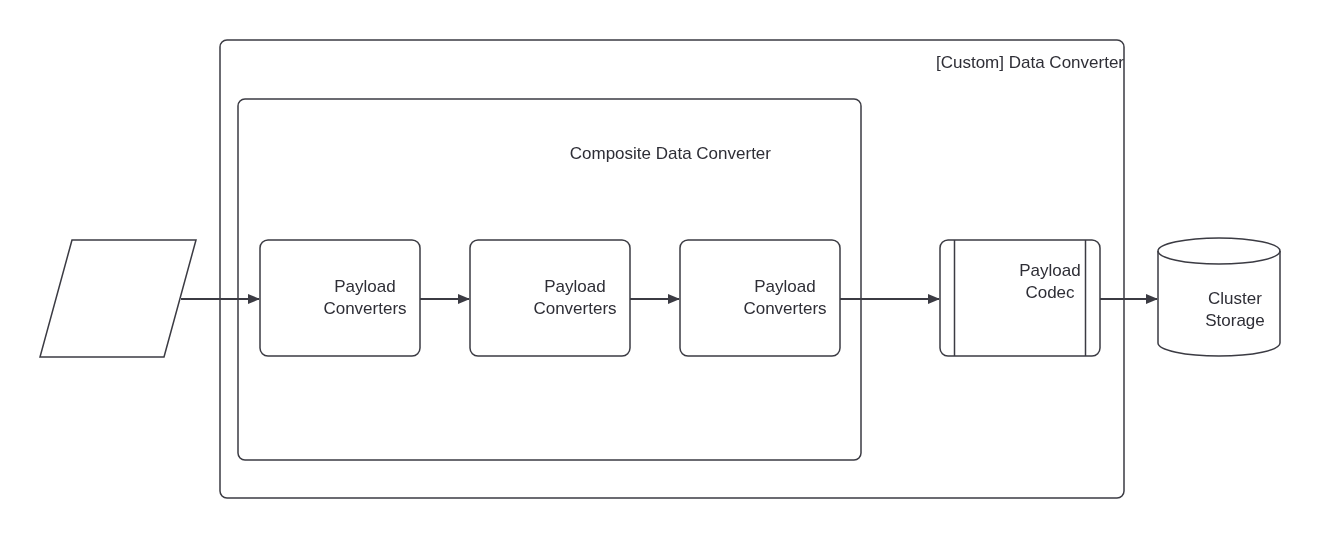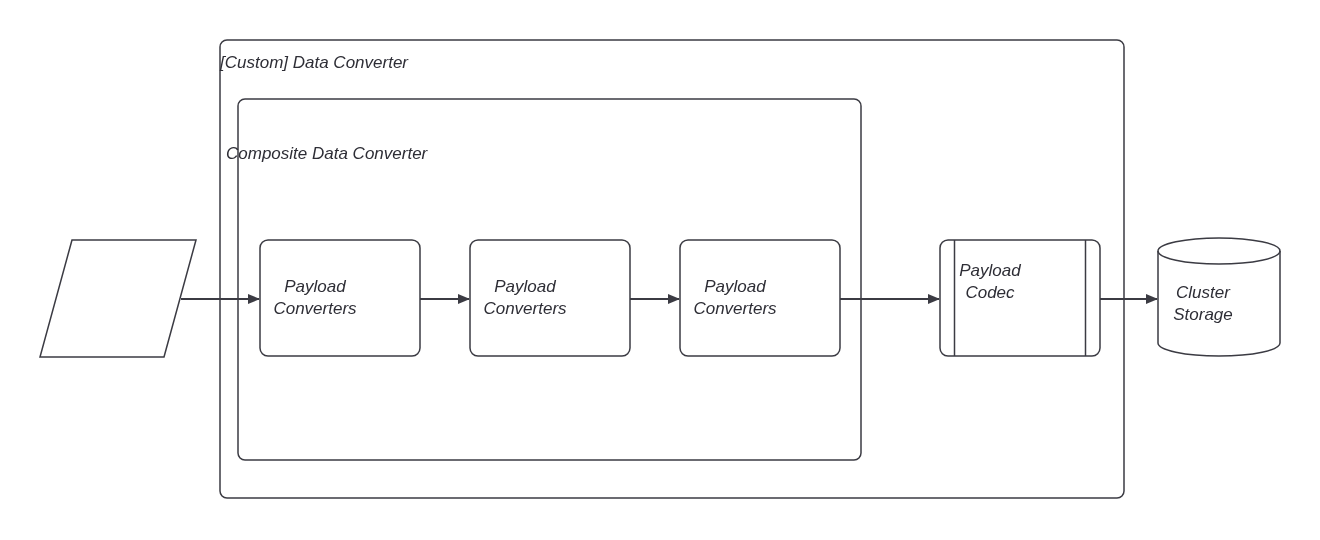--- a/index.html
+++ b/index.html
@@ -22,25 +22,24 @@
   .edge {
     fill: none;
     stroke: var(--stroke, #3b3b43);
     stroke-width: 1.8;
   }
   #arrowhead path { fill: var(--stroke, #3b3b43); stroke: none; }
   .label {
     position: absolute;
     display: flex;
     align-items: center;
-    justify-content: flex-start;
+    justify-content: flex-end;
     text-align: center;
     font-size: 17px;
     line-height: 1.3;
-    font-style: italic;
   }
 </style>
 </head>
 <body>
 
 <div class="canvas">
 
   <svg class="shapes" width="1320" height="540" viewBox="0 0 1320 540">
     <defs>
       <marker id="arrowhead" markerUnits="userSpaceOnUse" markerWidth="14" markerHeight="12" refX="11" refY="5" orient="auto">
@@ -69,38 +68,38 @@
     <line class="edge" x1="420" y1="299" x2="469" y2="299" marker-end="url(#arrowhead)"></line>
     <line class="edge" x1="630" y1="299" x2="679" y2="299" marker-end="url(#arrowhead)"></line>
     <line class="edge" x1="840" y1="299" x2="939" y2="299" marker-end="url(#arrowhead)"></line>
     <line class="edge" x1="1100" y1="299" x2="1157" y2="299" marker-end="url(#arrowhead)"></line>
   </svg>
 
   <div class="label" style="left:220px; top:50px; width:904px; height:26px;">
     <span>[Custom] Data Converter</span>
   </div>
 
-  <div class="label" style="left:226px; top:141px; width:533px; height:26px;">
+  <div class="label" style="left:238px; top:141px; width:533px; height:26px;">
     <span>Composite Data Converter</span>
   </div>
 
 
   <div class="label" style="left:260px; top:240px; width:160px; height:116px;">
     <span style="width:110px;">Payload Converters</span>
   </div>
 
   <div class="label" style="left:470px; top:240px; width:160px; height:116px;">
     <span style="width:110px;">Payload Converters</span>
   </div>
 
   <div class="label" style="left:680px; top:240px; width:160px; height:116px;">
     <span style="width:110px;">Payload Converters</span>
   </div>
 
   <div class="label" style="left:940px; top:240px; width:160px; height:84px;">
     <span style="width:100px;">Payload Codec</span>
   </div>
 
-  <div class="label" style="left:1158px; top:256px; width:122px; height:96px;">
+  <div class="label" style="left:1158px; top:262px; width:122px; height:96px;">
     <span style="width:90px;">Cluster Storage</span>
   </div>
 
 </div>
 
 </body></html>

